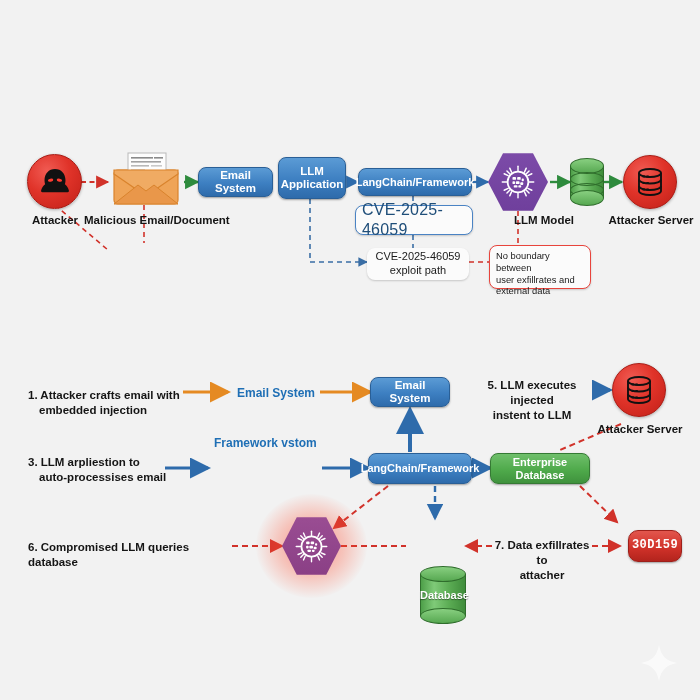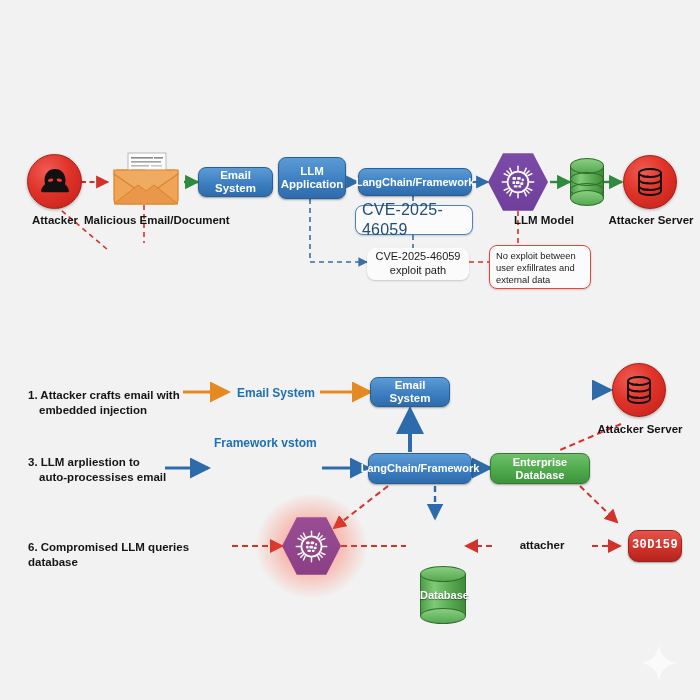--- a/index.html
+++ b/index.html
@@ -301,33 +301,37 @@
 
 
   <div class="node callout cve-big" style="left:355px;top:205px;width:118px;height:30px;">CVE-2025-46059</div>
 
   <div class="node callout cve-small" style="left:367px;top:248px;width:102px;height:32px;flex-direction:column;">
     <div>CVE-2025-46059</div>
     <div>exploit path</div>
   </div>
 
   <div class="node callout red" style="left:489px;top:245px;width:102px;height:44px;font-size:9.4px;">
-    <div>No exploit between</div>
+    <div>No boundary between</div>
     <div>user exfillrates and</div>
     <div>external data</div>
   </div>
 
   <div class="steplabel" style="left:28px;top:388px;width:160px;">
     <div>1. Attacker crafts email with</div>
     <div style="padding-left:11px;">embedded injection</div>
   </div>
   <div class="midlabel" style="left:237px;top:386px;">Email System</div>
 
   <div class="node box blue" style="left:370px;top:377px;width:80px;height:30px;font-size:11.5px;">Email System</div>
 
+  <div class="steplabel" style="left:472px;top:378px;width:120px;text-align:center;">
+    <div>5. LLM executes injected</div>
+    <div>instent to LLM</div>
+  </div>
 
   <div class="node circ red" style="left:612px;top:363px;width:54px;height:54px;">
     <svg width="32" height="32" viewBox="0 0 32 32">
       <g fill="none" stroke="#111" stroke-width="1.9">
         <ellipse cx="16" cy="7" rx="11" ry="4"></ellipse>
         <path d="M5 7v18c0 2.2 4.9 4 11 4s11-1.8 11-4V7"></path>
         <path d="M5 13.5c0 2.2 4.9 4 11 4s11-1.8 11-4"></path>
         <path d="M5 20c0 2.2 4.9 4 11 4s11-1.8 11-4"></path>
       </g>
       <g fill="#111">
@@ -391,20 +395,21 @@
   </div>
 
   <div class="node cyl" style="left:420px;top:518px;width:46px;height:58px;">
     <div class="body"></div>
     <div class="top"></div>
     <div class="bot"></div>
     <div class="cyl-label">Database</div>
   </div>
 
   <div class="steplabel" style="left:493px;top:538px;width:98px;text-align:center;">
+    <div>7. Data exfillrates to</div>
     <div>attacher</div>
   </div>
 
   <div class="node box redchip" style="left:628px;top:530px;width:54px;height:32px;font-size:12px;">30D159</div>
 
   <div class="watermark">
     <svg width="38" height="38" viewBox="0 0 38 38">
       <path d="M19 1 C21 12 26 17 37 19 C26 21 21 26 19 37 C17 26 12 21 1 19 C12 17 17 12 19 1 Z" fill="#ffffff" opacity=".9"></path>
     </svg>
   </div>

